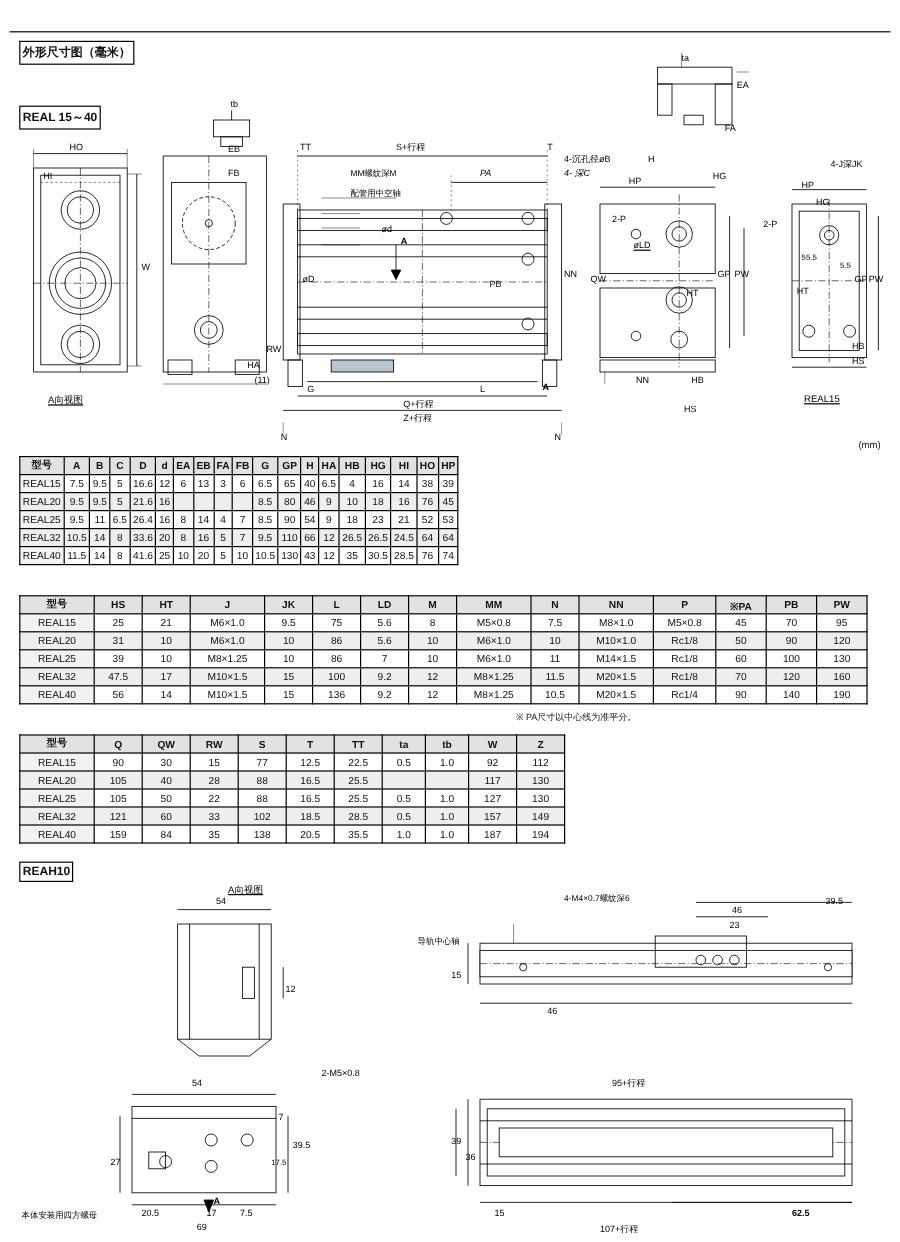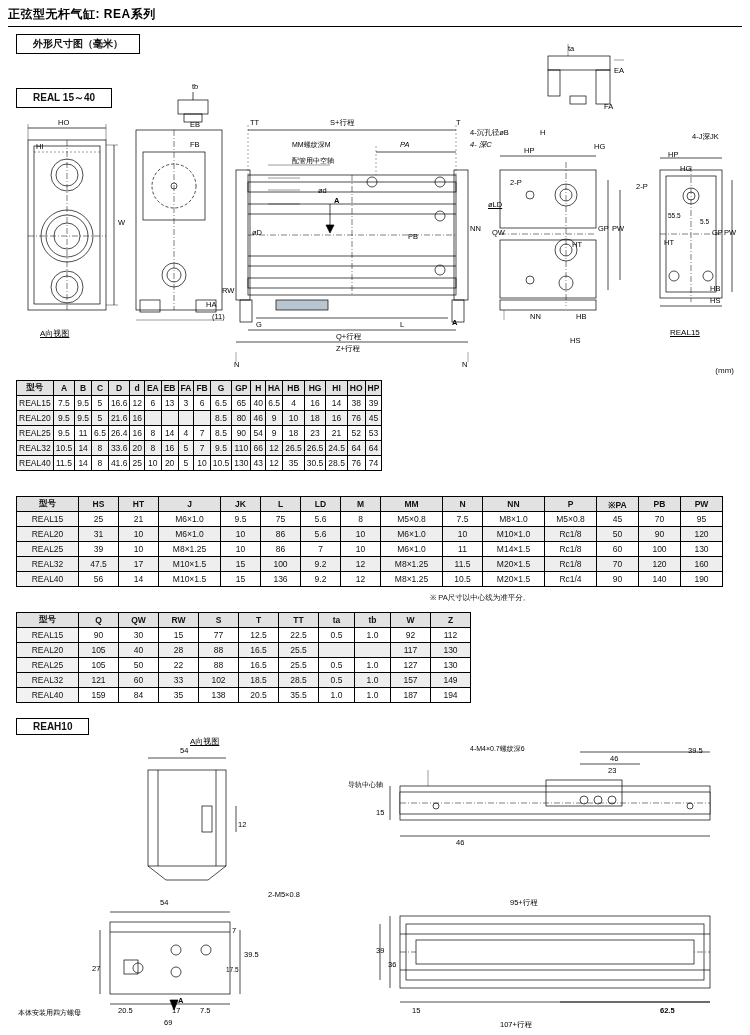--- a/index.html
+++ b/index.html
@@ -23,21 +23,21 @@
     font-size:12px; font-weight:bold; color:#000;
     letter-spacing:0.5px;
   }
   .title-rule {
     position:absolute; left:8px; top:26px; width:734px; height:1px; background:#000;
   }
 
   .boxlabel {
     display:inline-block;
     border:1px solid #000;
-    padding:2px 16px;
+    padding:2px 2px;
     font-size:10px;
     font-weight:bold;
     background:#fff;
     white-space:nowrap;
   }
   .sec-dim { position:absolute; left:16px; top:34px; }
   .sec-real { position:absolute; left:16px; top:88px; font-size:10px; }
   .sec-reah { position:absolute; left:16px; top:718px; }
 
   
@@ -89,23 +89,20 @@
     position:absolute; left:430px; top:592px; font-size:7.5px;
   }
 
   svg { display:block; }
 </style>
 </head>
 <body>
 
 <div class="page">
 
-  <div class="title-bar">
-    <span class="t">正弦型无杆气缸: REA系列</span>
-  </div>
   <div class="title-rule"></div>
 
   <div class="sec-dim">
     <span class="boxlabel">外形尺寸图（毫米）</span>
   </div>
 
   <div class="sec-real">
     <span class="boxlabel">REAL 15～40</span>
   </div>
 
@@ -303,21 +300,21 @@
     <span class="dlabel" style="left:234px; top:360px;">N</span>
     <span class="dlabel" style="left:462px; top:360px;">N</span>
     <span class="dlabel" style="left:452px; top:318px; font-weight:bold;">A</span>
 
     <span class="dlabel" style="left:470px; top:128px;">4-沉孔径øB</span>
     <span class="dlabel" style="left:470px; top:140px;font-style:italic;">4- 深C</span>
     <span class="dlabel" style="left:540px; top:128px;">H</span>
     <span class="dlabel" style="left:524px; top:146px;">HP</span>
     <span class="dlabel" style="left:510px; top:178px;">2-P</span>
     <span class="dlabel" style="left:594px; top:142px;">HG</span>
-    <span class="dlabel" style="left:488px; top:200px;text-decoration:underline;">øLD</span>
+    <span class="dlabel" style="left:528px; top:200px;text-decoration:underline;">øLD</span>
     <span class="dlabel" style="left:492px; top:228px;">QW</span>
     <span class="dlabel" style="left:598px; top:224px;">GP</span>
     <span class="dlabel" style="left:612px; top:224px;">PW</span>
     <span class="dlabel" style="left:572px; top:240px;">HT</span>
     <span class="dlabel" style="left:576px; top:312px;">HB</span>
     <span class="dlabel" style="left:570px; top:336px;">HS</span>
     <span class="dlabel" style="left:530px; top:312px;">NN</span>
     <span class="dlabel" style="left:568px; top:44px;">ta</span>
     <span class="dlabel" style="left:614px; top:66px;">EA</span>
     <span class="dlabel" style="left:604px; top:102px;">FA</span>

